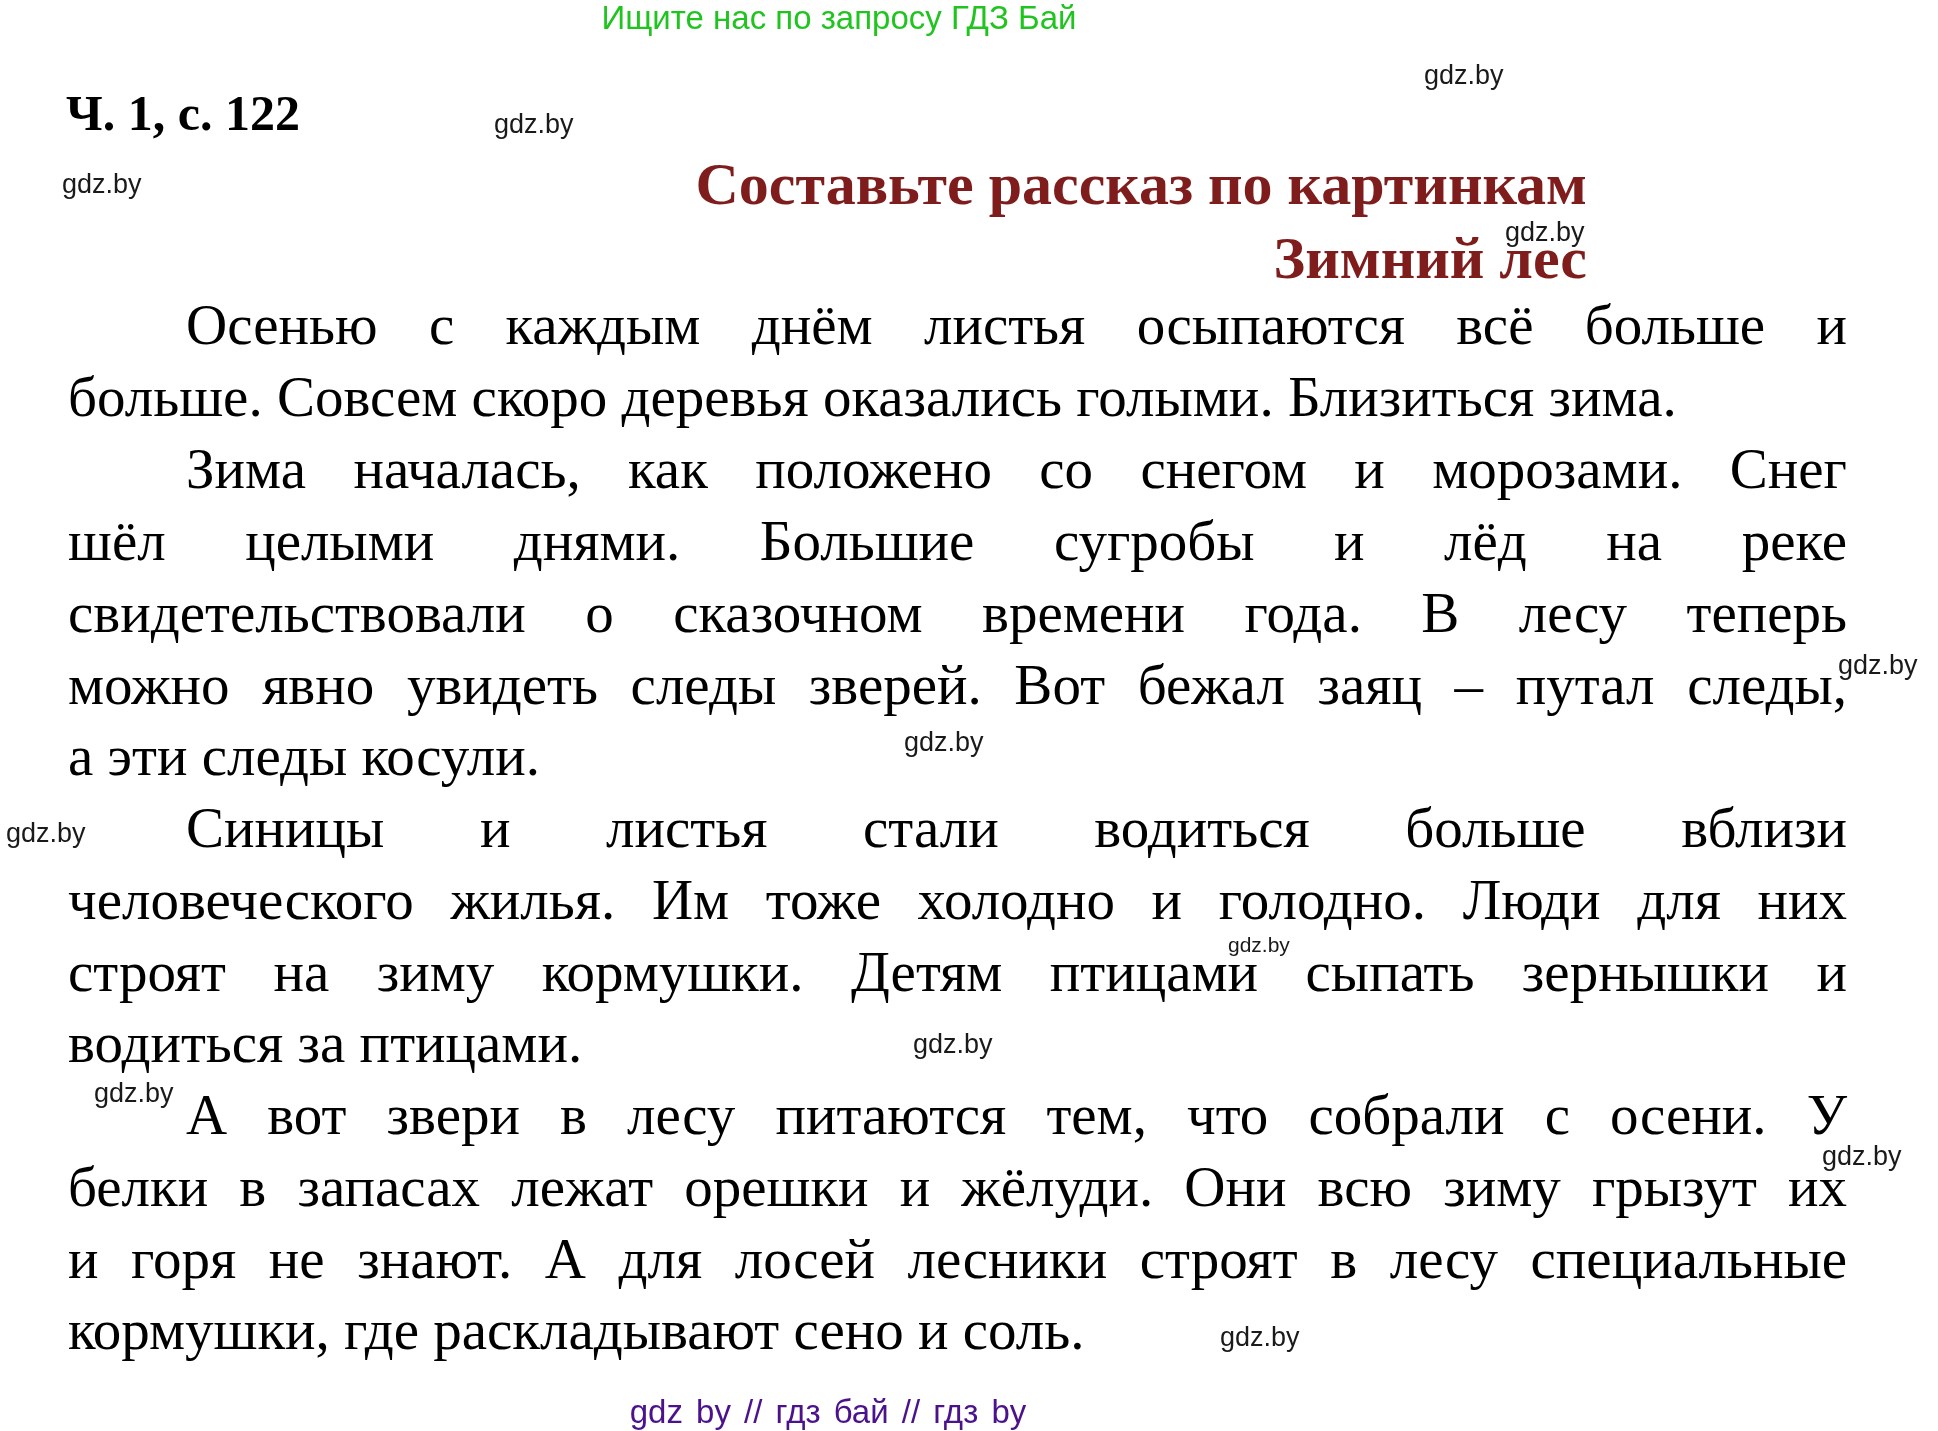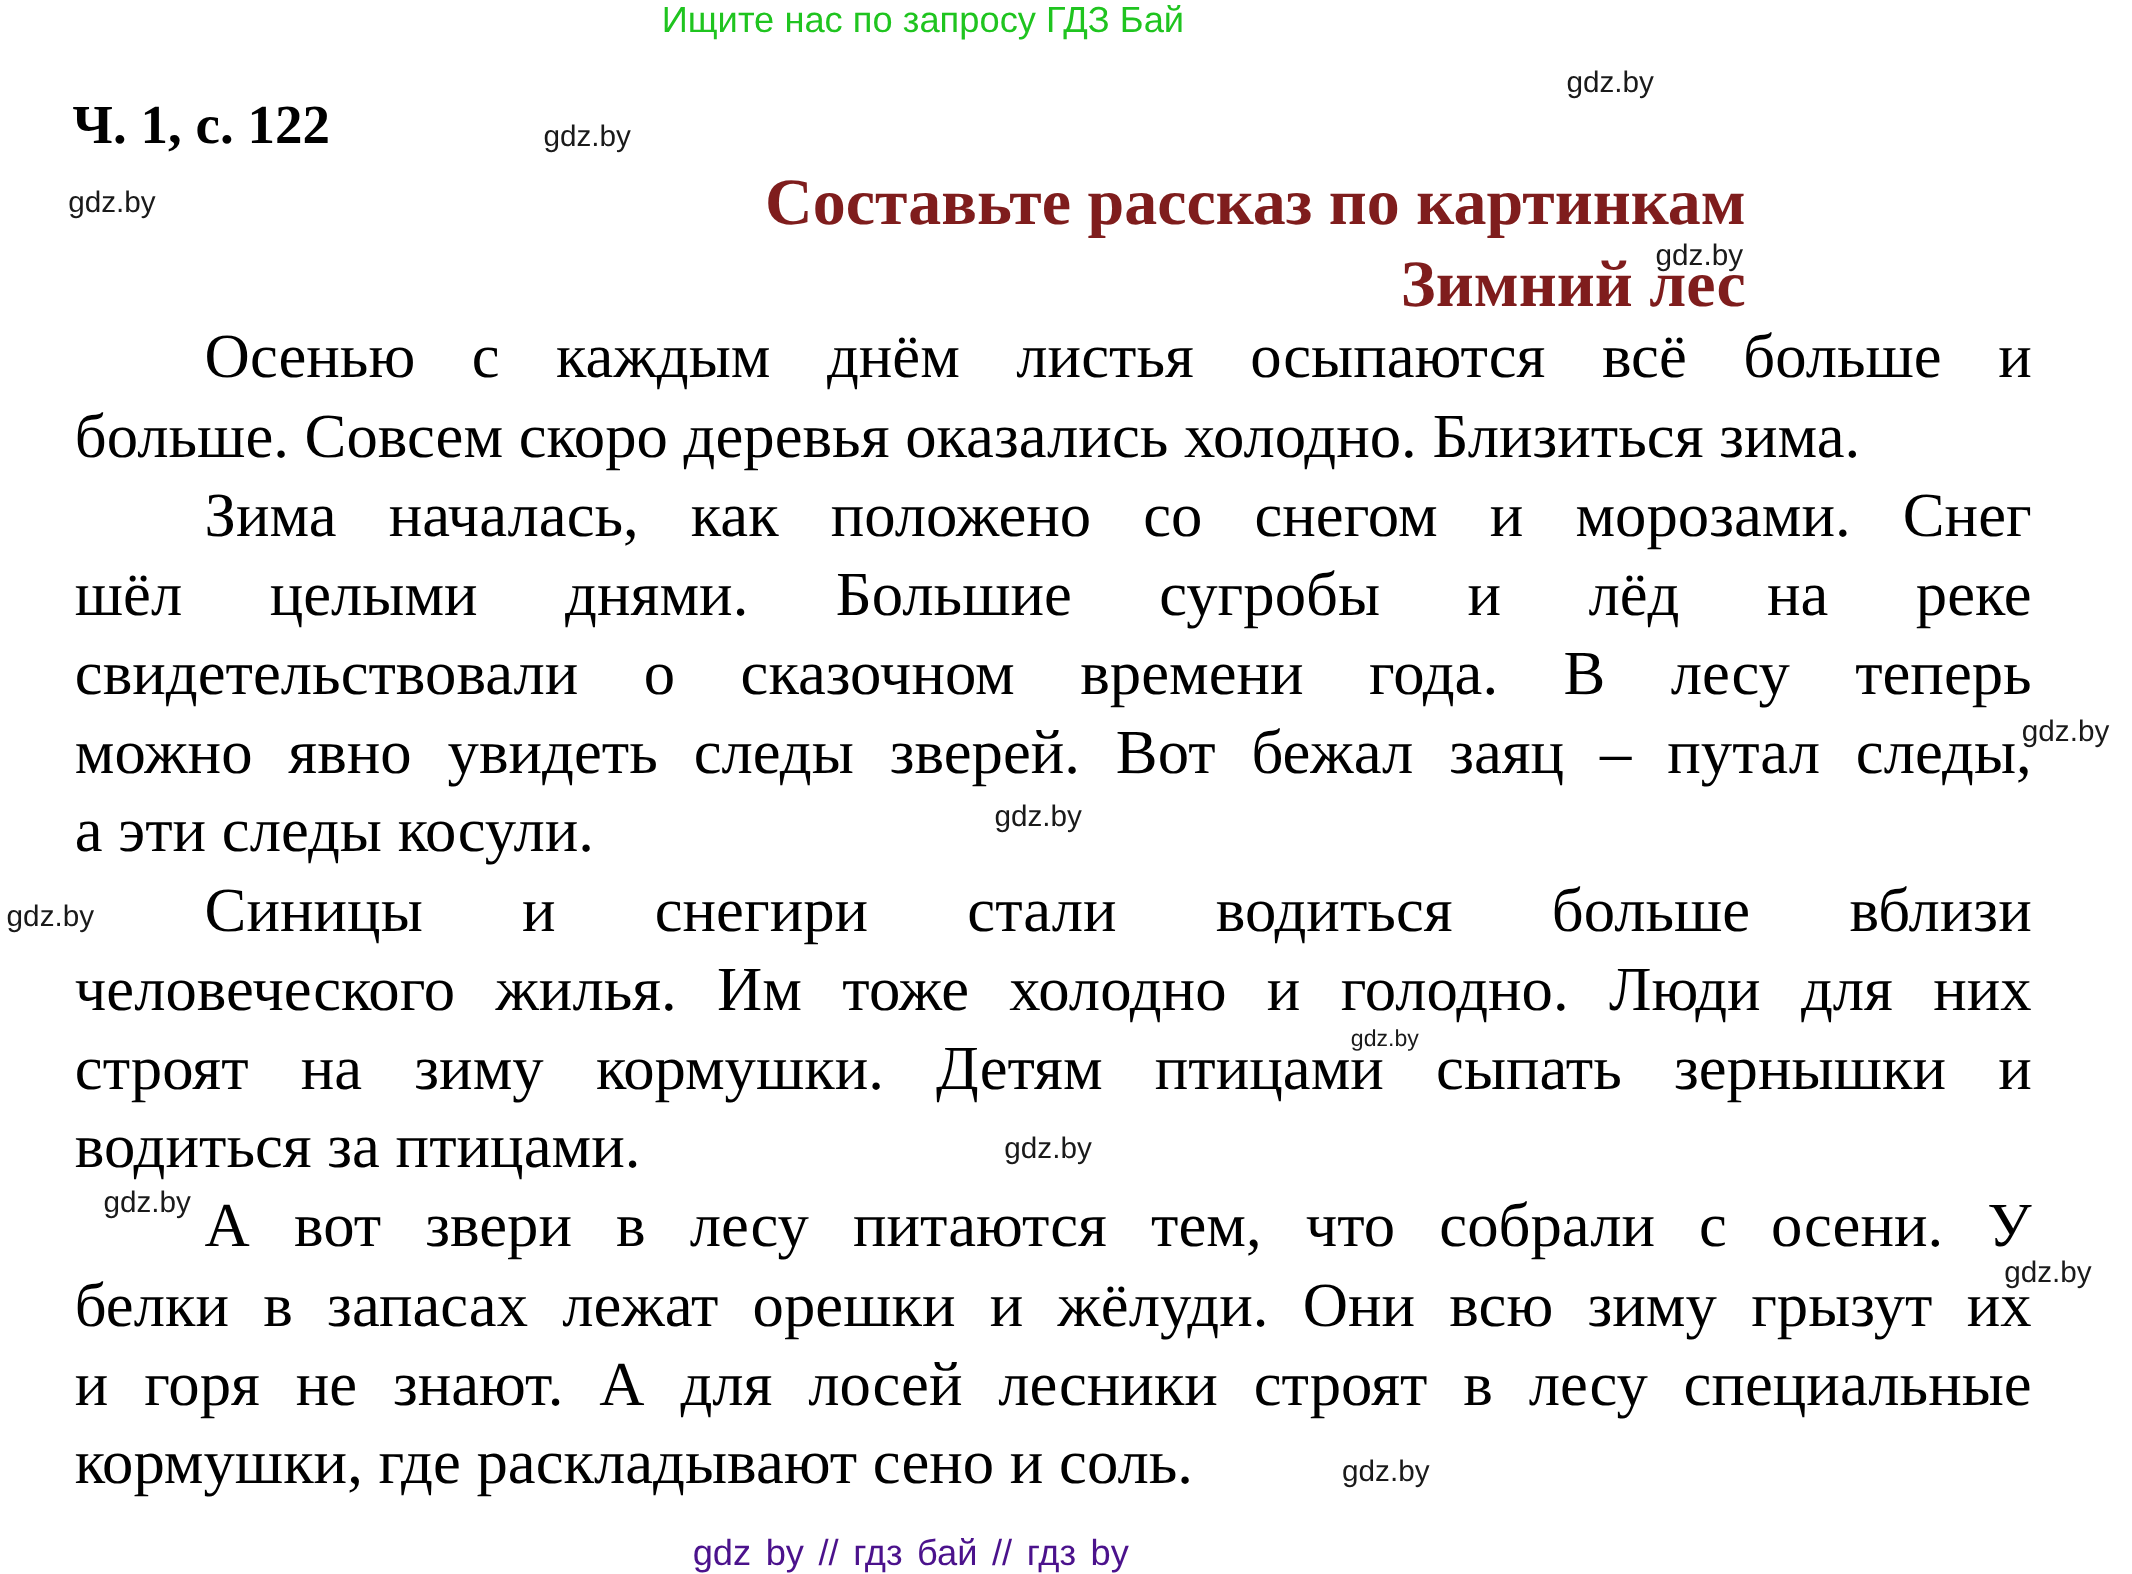--- a/index.html
+++ b/index.html
@@ -49,29 +49,29 @@
 
 <div class="abs top-banner"><span>Ищите нас по запросу ГДЗ Бай</span></div>
 
 <div class="abs page-label">Ч. 1, с. 122</div>
 
 <div class="abs title title-1"><span>Составьте рассказ по картинкам</span></div>
 <div class="abs title title-2"><span>Зимний лес</span></div>
 
 <div>
   <div class="body-line indent" style="top:296px">Осенью с каждым днём листья осыпаются всё больше и</div>
-  <div class="body-line last" style="top:368px">больше. Совсем скоро деревья оказались холодно. Близиться зима.</div>
+  <div class="body-line last" style="top:368px">больше. Совсем скоро деревья оказались голыми. Близиться зима.</div>
 
   <div class="body-line indent" style="top:440px">Зима началась, как положено со снегом и морозами. Снег</div>
   <div class="body-line" style="top:512px">шёл целыми днями. Большие сугробы и лёд на реке</div>
   <div class="body-line" style="top:584px">свидетельствовали о сказочном времени года. В лесу теперь</div>
   <div class="body-line" style="top:656px">можно явно увидеть  следы зверей. Вот бежал заяц – путал следы,</div>
   <div class="body-line last" style="top:727px">а эти следы косули.</div>
 
-  <div class="body-line indent" style="top:799px">Синицы и снегири стали водиться больше вблизи</div>
+  <div class="body-line indent" style="top:799px">Синицы и листья стали водиться больше вблизи</div>
   <div class="body-line" style="top:871px">человеческого жилья. Им тоже холодно и голодно. Люди для них</div>
   <div class="body-line" style="top:943px">строят на зиму кормушки. Детям птицами сыпать зернышки и</div>
   <div class="body-line last" style="top:1014px">водиться за птицами.</div>
 
   <div class="body-line indent" style="top:1086px">А вот звери в лесу питаются тем, что собрали с осени. У</div>
   <div class="body-line" style="top:1158px">белки в запасах лежат орешки и жёлуди. Они всю зиму грызут их</div>
   <div class="body-line" style="top:1230px">и горя не знают. А для лосей лесники строят в лесу специальные</div>
   <div class="body-line last" style="top:1301px">кормушки, где раскладывают сено и соль.</div>
 </div>
 

